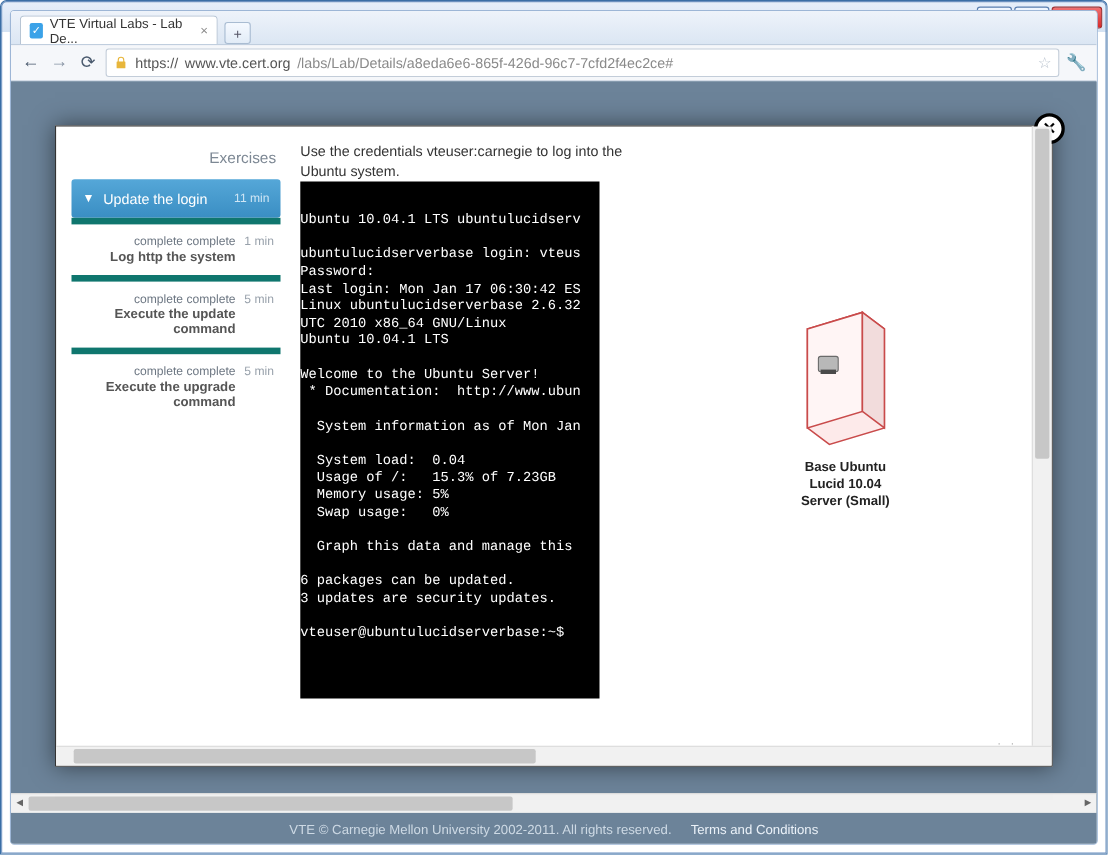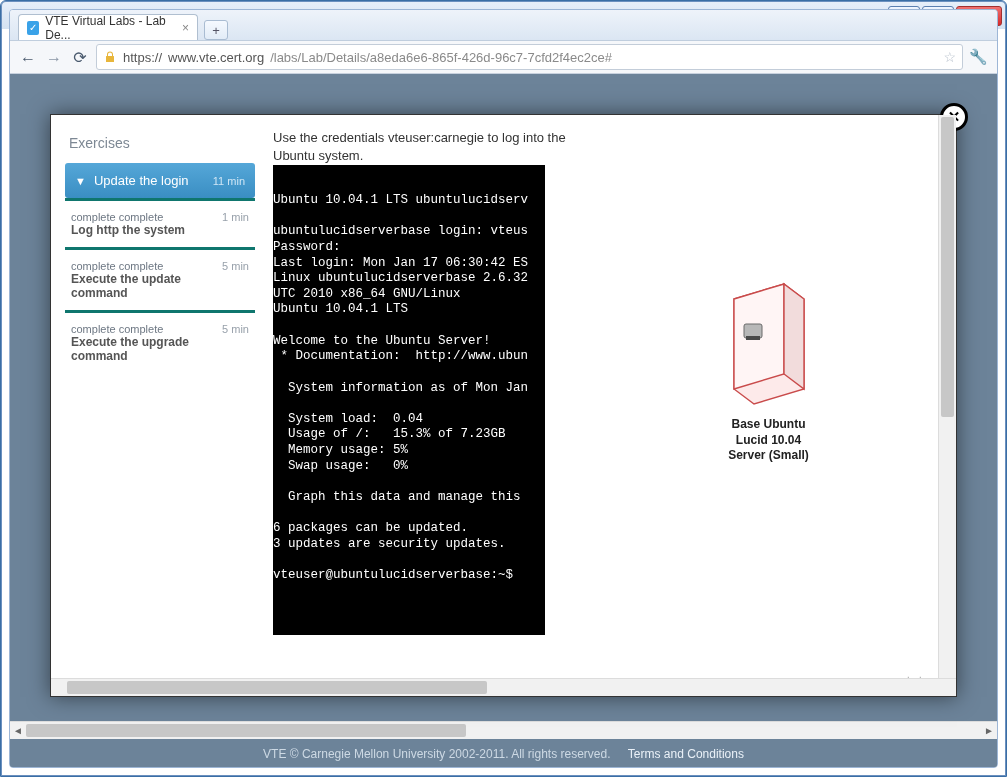--- a/index.html
+++ b/index.html
@@ -53,26 +53,26 @@
 
 
 .outer-scroll-h { position:absolute; left:0; right:0; bottom:28px; height:18px; background:#f1f1f1; border-top:1px solid #dcdcdc; }
 .outer-scroll-h .thumb { position:absolute; left:16px; top:2px; bottom:2px; width:440px; background:#c7c7c7; border-radius:2px; }
 .outer-scroll-h .arrow { position:absolute; top:0; bottom:0; width:16px; display:flex; align-items:center; justify-content:center; color:#666; font-size:10px; }
 .outer-scroll-h .arrow.l { left:0; } .outer-scroll-h .arrow.r { right:0; }
 
 .lab { display:flex; padding:14px 20px 20px 14px; gap:18px; height:100%; }
 
 
-.sidebar { width:190px; flex:none; }
+.sidebar { width:190px; flex:none;text-align:right; }
 .side-title { color:#7d8894; font-size:14px; padding:6px 4px 12px; font-weight:400; }
 .ex-active { background:linear-gradient(#55a7d8,#3a8ec3); color:#fff; padding:10px 10px; border-radius:3px; display:flex; align-items:center; font-size:13px; }
 .ex-active .caret { margin-right:8px; font-size:11px; }
 .ex-active .dur { margin-left:auto; color:#cfe6f5; font-size:11px; }
-.ex-item { border-top:3px solid #0f766e; padding:10px 6px; display:flex; align-items:flex-start; gap:8px; font-size:12px; color:#6d7783; }
+.ex-item { border-top:6px solid #0f766e; padding:10px 6px; display:flex; align-items:flex-start; gap:8px; font-size:12px; color:#6d7783; }
 .ex-item .meta { flex:1; }
 .ex-item .status { display:block; font-size:11px; }
 .ex-item .title { color:#555; font-weight:600; }
 .ex-item .dur { color:#98a1ab; font-size:11px; white-space:nowrap; }
 
 
 .main { flex:1; display:flex; flex-direction:column; }
 .instr { font-size:13px; color:#333; line-height:1.4; max-width:300px; }
 .terminal { background:#000; color:#fff; font-family:"Lucida Console","Courier New",monospace; font-size:12.5px; line-height:1.25; padding:12px 4px 12px 0; white-space:pre; height:470px; overflow:hidden; width:272px; }
 

